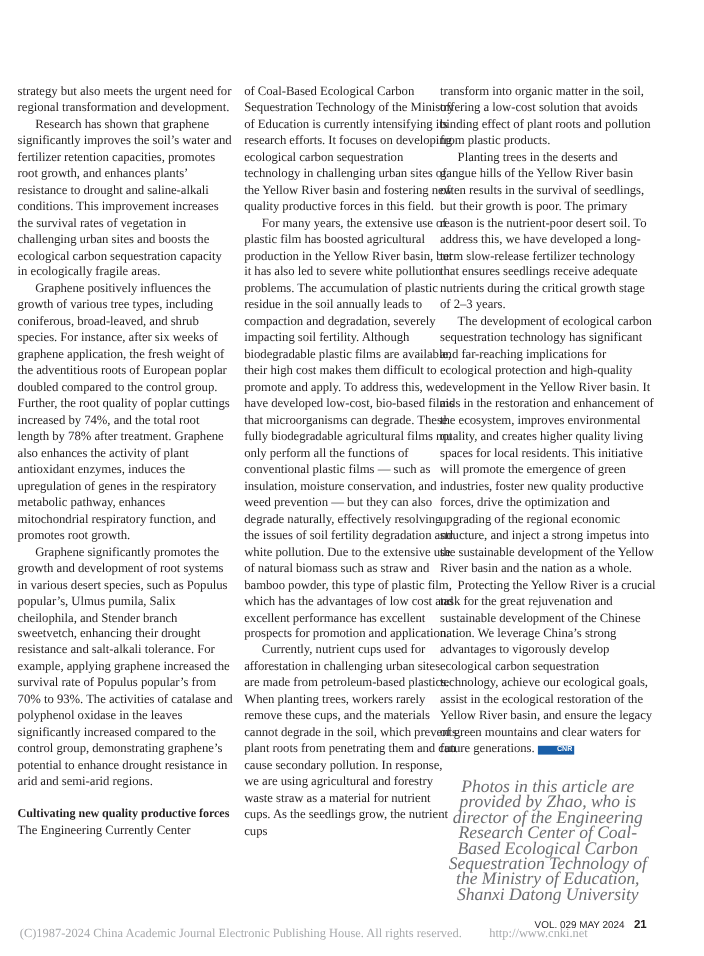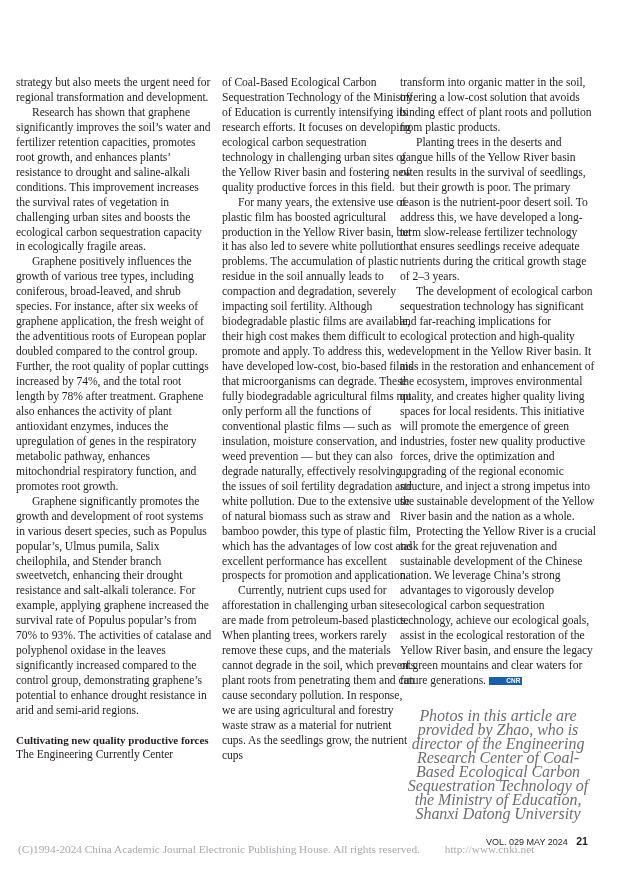--- a/index.html
+++ b/index.html
@@ -72,15 +72,15 @@
   <p class="caption">Photos in this article are provided by Zhao, who is director of the Engineering Research Center of Coal-Based Ecological Carbon Sequestration Technology of the Ministry of Education, Shanxi Datong University</p>
 </div>
 
 <div class="folio">
   <span>VOL. 029</span>
   <span>MAY 2024</span>
   <span class="pg">21</span>
 </div>
 
 <div class="copyright">
-  <span>(C)1994-2024 China Academic Journal Electronic Publishing House. All rights reserved.</span>
+  <span>(C)1987-2024 China Academic Journal Electronic Publishing House. All rights reserved.</span>
   <span class="url">http://www.cnki.net</span>
 </div>
 
 </body></html>

